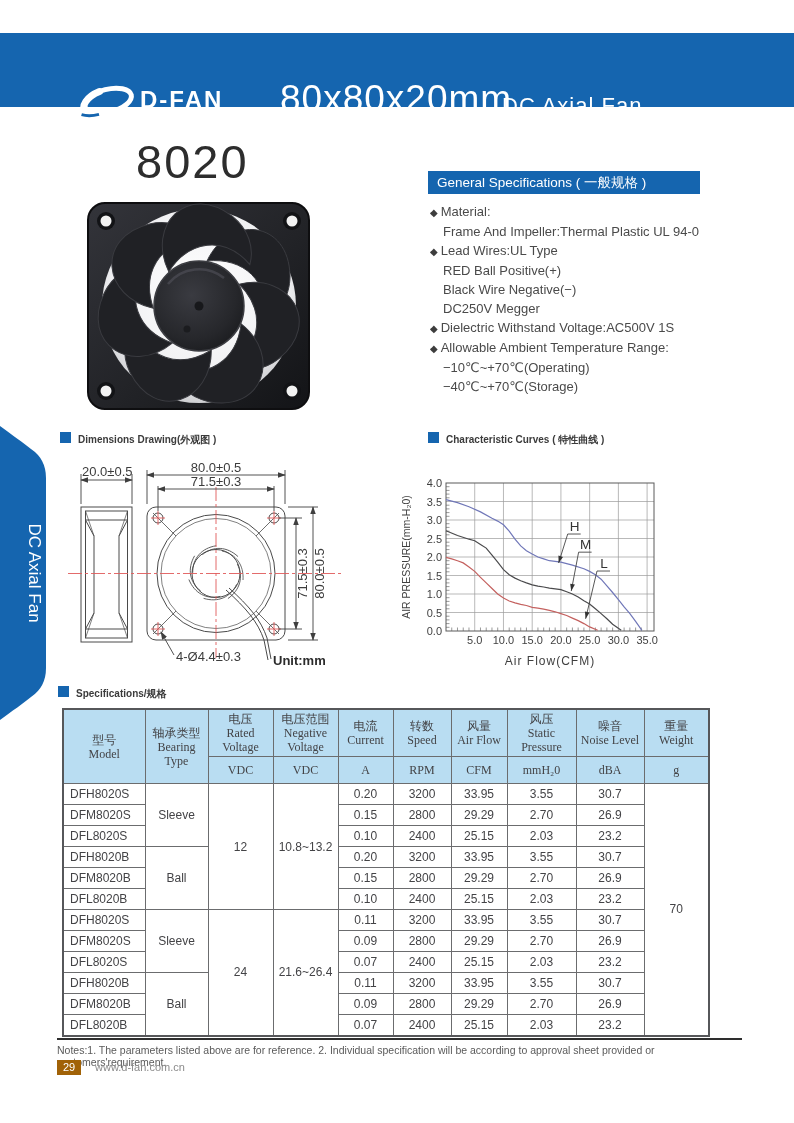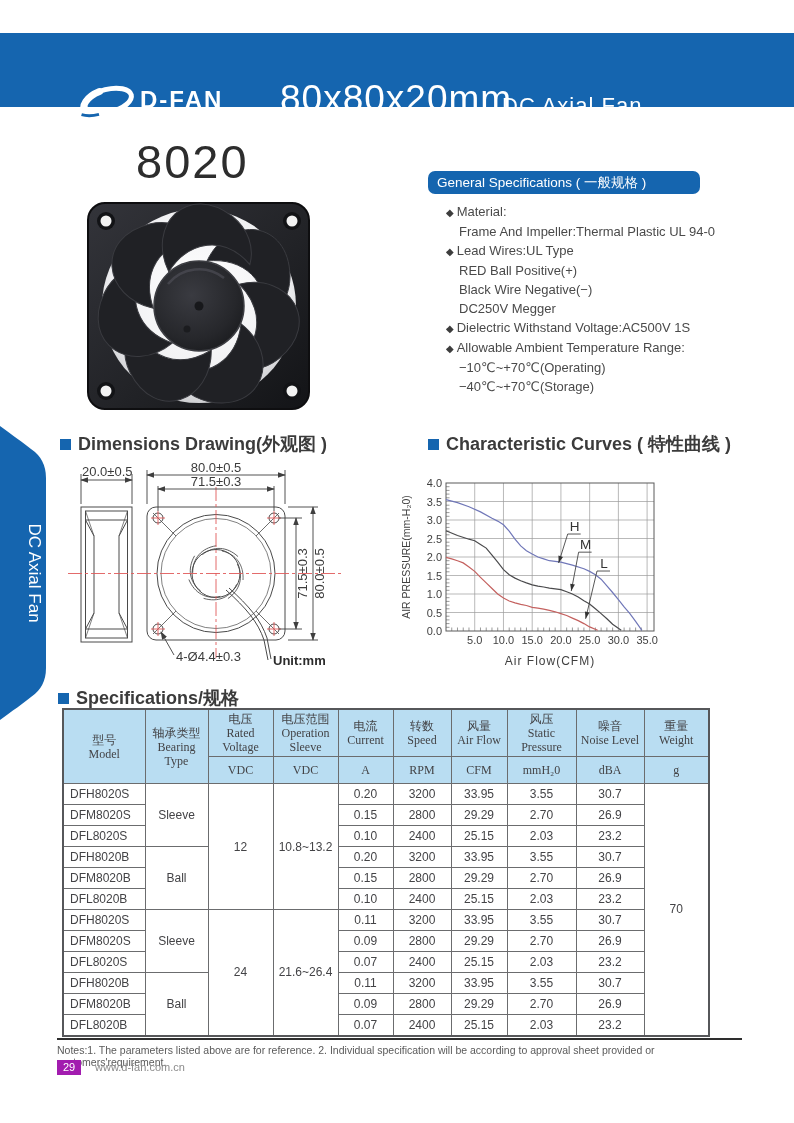--- a/index.html
+++ b/index.html
@@ -11,47 +11,47 @@
   .logo-text{position:absolute;left:140px;top:53px;color:#fff;font-size:24px;font-weight:bold;letter-spacing:2px;}
   .size-title{position:absolute;left:280px;top:45px;color:#fff;font-size:37px;font-weight:normal;letter-spacing:1px;}
   .prod-title{position:absolute;left:502px;top:60px;color:#fff;font-size:22px;letter-spacing:1px;}
   
   .side-tab{position:absolute;left:0;top:426px;}
   
   .model-num{position:absolute;left:136px;top:134px;font-size:47px;color:#2d2d2d;letter-spacing:2px;}
   .fan-photo{position:absolute;left:86px;top:200px;}
   
   .gs-bar{position:absolute;left:428px;top:171px;width:272px;height:23px;background:#1565af;color:#fff;
-          font-size:13.5px;line-height:23px;padding-left:9px;box-sizing:border-box;border-radius:7px;}
+          font-size:13.5px;line-height:23px;padding-left:9px;box-sizing:border-box;}
   .gs-list{position:absolute;left:430px;top:202px;width:340px;font-size:13px;color:#4a4a4a;}
-  .gs-line{line-height:19px;white-space:nowrap;margin-left:16px;}
+  .gs-line{line-height:19px;white-space:nowrap;}
   .gs-line .dia{font-size:10px;margin-right:3px;color:#3d3d3d;}
   .gs-line.indent{padding-left:13px;}
   
-  .sec{position:absolute;font-size:18px;color:#3b3b3b;font-weight:bold;}
+  .sec{position:absolute;font-size:10px;color:#3b3b3b;font-weight:bold;}
   .sec .sq{display:inline-block;width:11px;height:11px;background:#1565af;margin-right:7px;}
   .sec-dim{left:60px;top:432px;}
   .sec-cur{left:428px;top:432px;}
   .sec-spec{left:58px;top:686px;}
   .dim-svg{position:absolute;left:60px;top:462px;}
   .chart-svg{position:absolute;left:400px;top:468px;}
   
   .spec-table{position:absolute;left:62px;top:708px;border-collapse:collapse;table-layout:fixed;
               width:646px;font-size:12px;color:#434346;border:2px solid #56575a;}
   .spec-table th,.spec-table td{border:1px solid #6b6c6e;text-align:center;vertical-align:middle;
               font-weight:normal;padding:0;}
   .spec-table thead th{background:#b9ddf2;line-height:14px;padding:2px 0;font-family:Liberation Serif, serif;}
   .spec-table thead .h1{height:42px;}
   .spec-table thead .h2 th{height:22px;}
   .spec-table tbody tr{height:21px;}
   .spec-table td.model{text-align:left;padding-left:6px;}
   
   .rule{position:absolute;left:57px;top:1038px;width:685px;height:2px;background:#2e2e2e;}
   .notes{position:absolute;left:57px;top:1044px;width:700px;font-size:10.5px;color:#5a5a5a;}
-  .badge{position:absolute;left:57px;top:1060px;width:24px;height:15px;background:#a21caf;color:#fff;
+  .badge{position:absolute;left:57px;top:1060px;width:24px;height:15px;background:#a16207;color:#fff;
          font-size:11px;text-align:center;line-height:15px;}
   .site{position:absolute;left:89px;top:1061px;font-size:11px;color:#8a8a8a;margin-left:6px;}
 </style>
 </head>
 <body>
 
 <div class="page">
 
   <div class="topband">
     <svg class="logo-swoosh" width="58" height="34" viewBox="0 0 58 34">
@@ -359,21 +359,21 @@
           <th rowspan="2">
             <div>轴承类型</div>
             <div>Bearing Type</div>
           </th>
           <th>
             <div>电压</div>
             <div>Rated Voltage</div>
           </th>
           <th>
             <div>电压范围</div>
-            <div>Operation Sleeve</div>
+            <div>Negative Voltage</div>
           </th>
           <th>
             <div>电流</div>
             <div>Current</div>
           </th>
           <th>
             <div>转数</div>
             <div>Speed</div>
           </th>
           <th>

